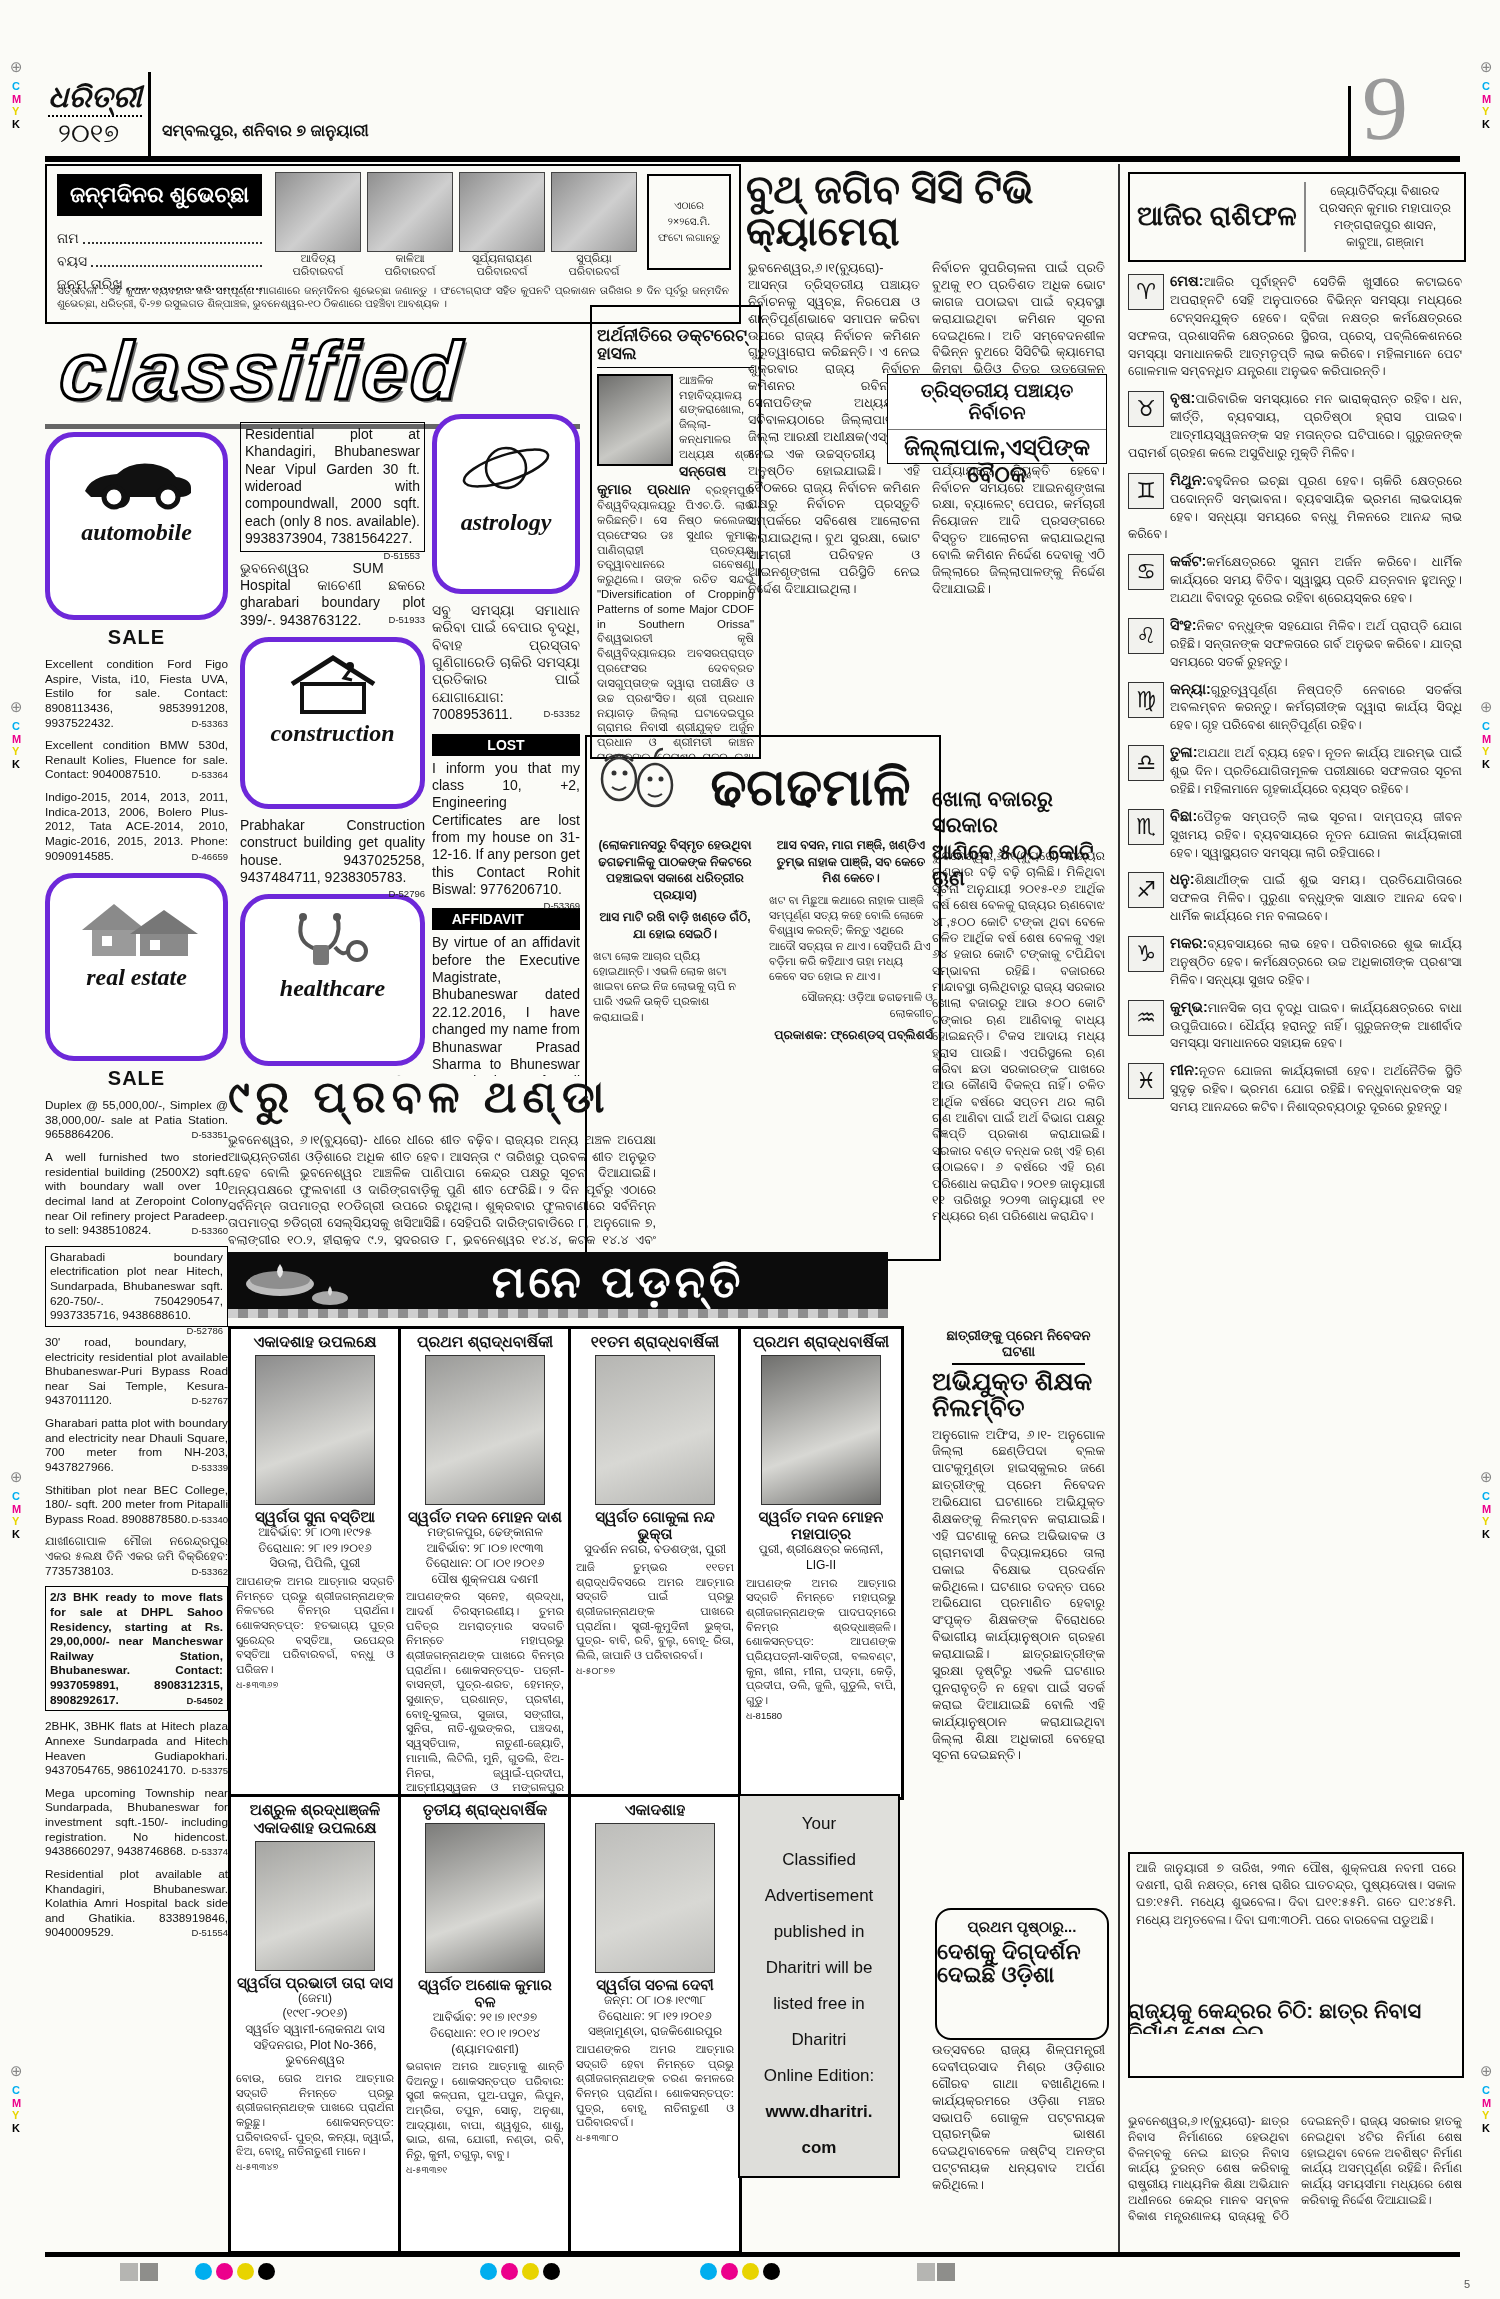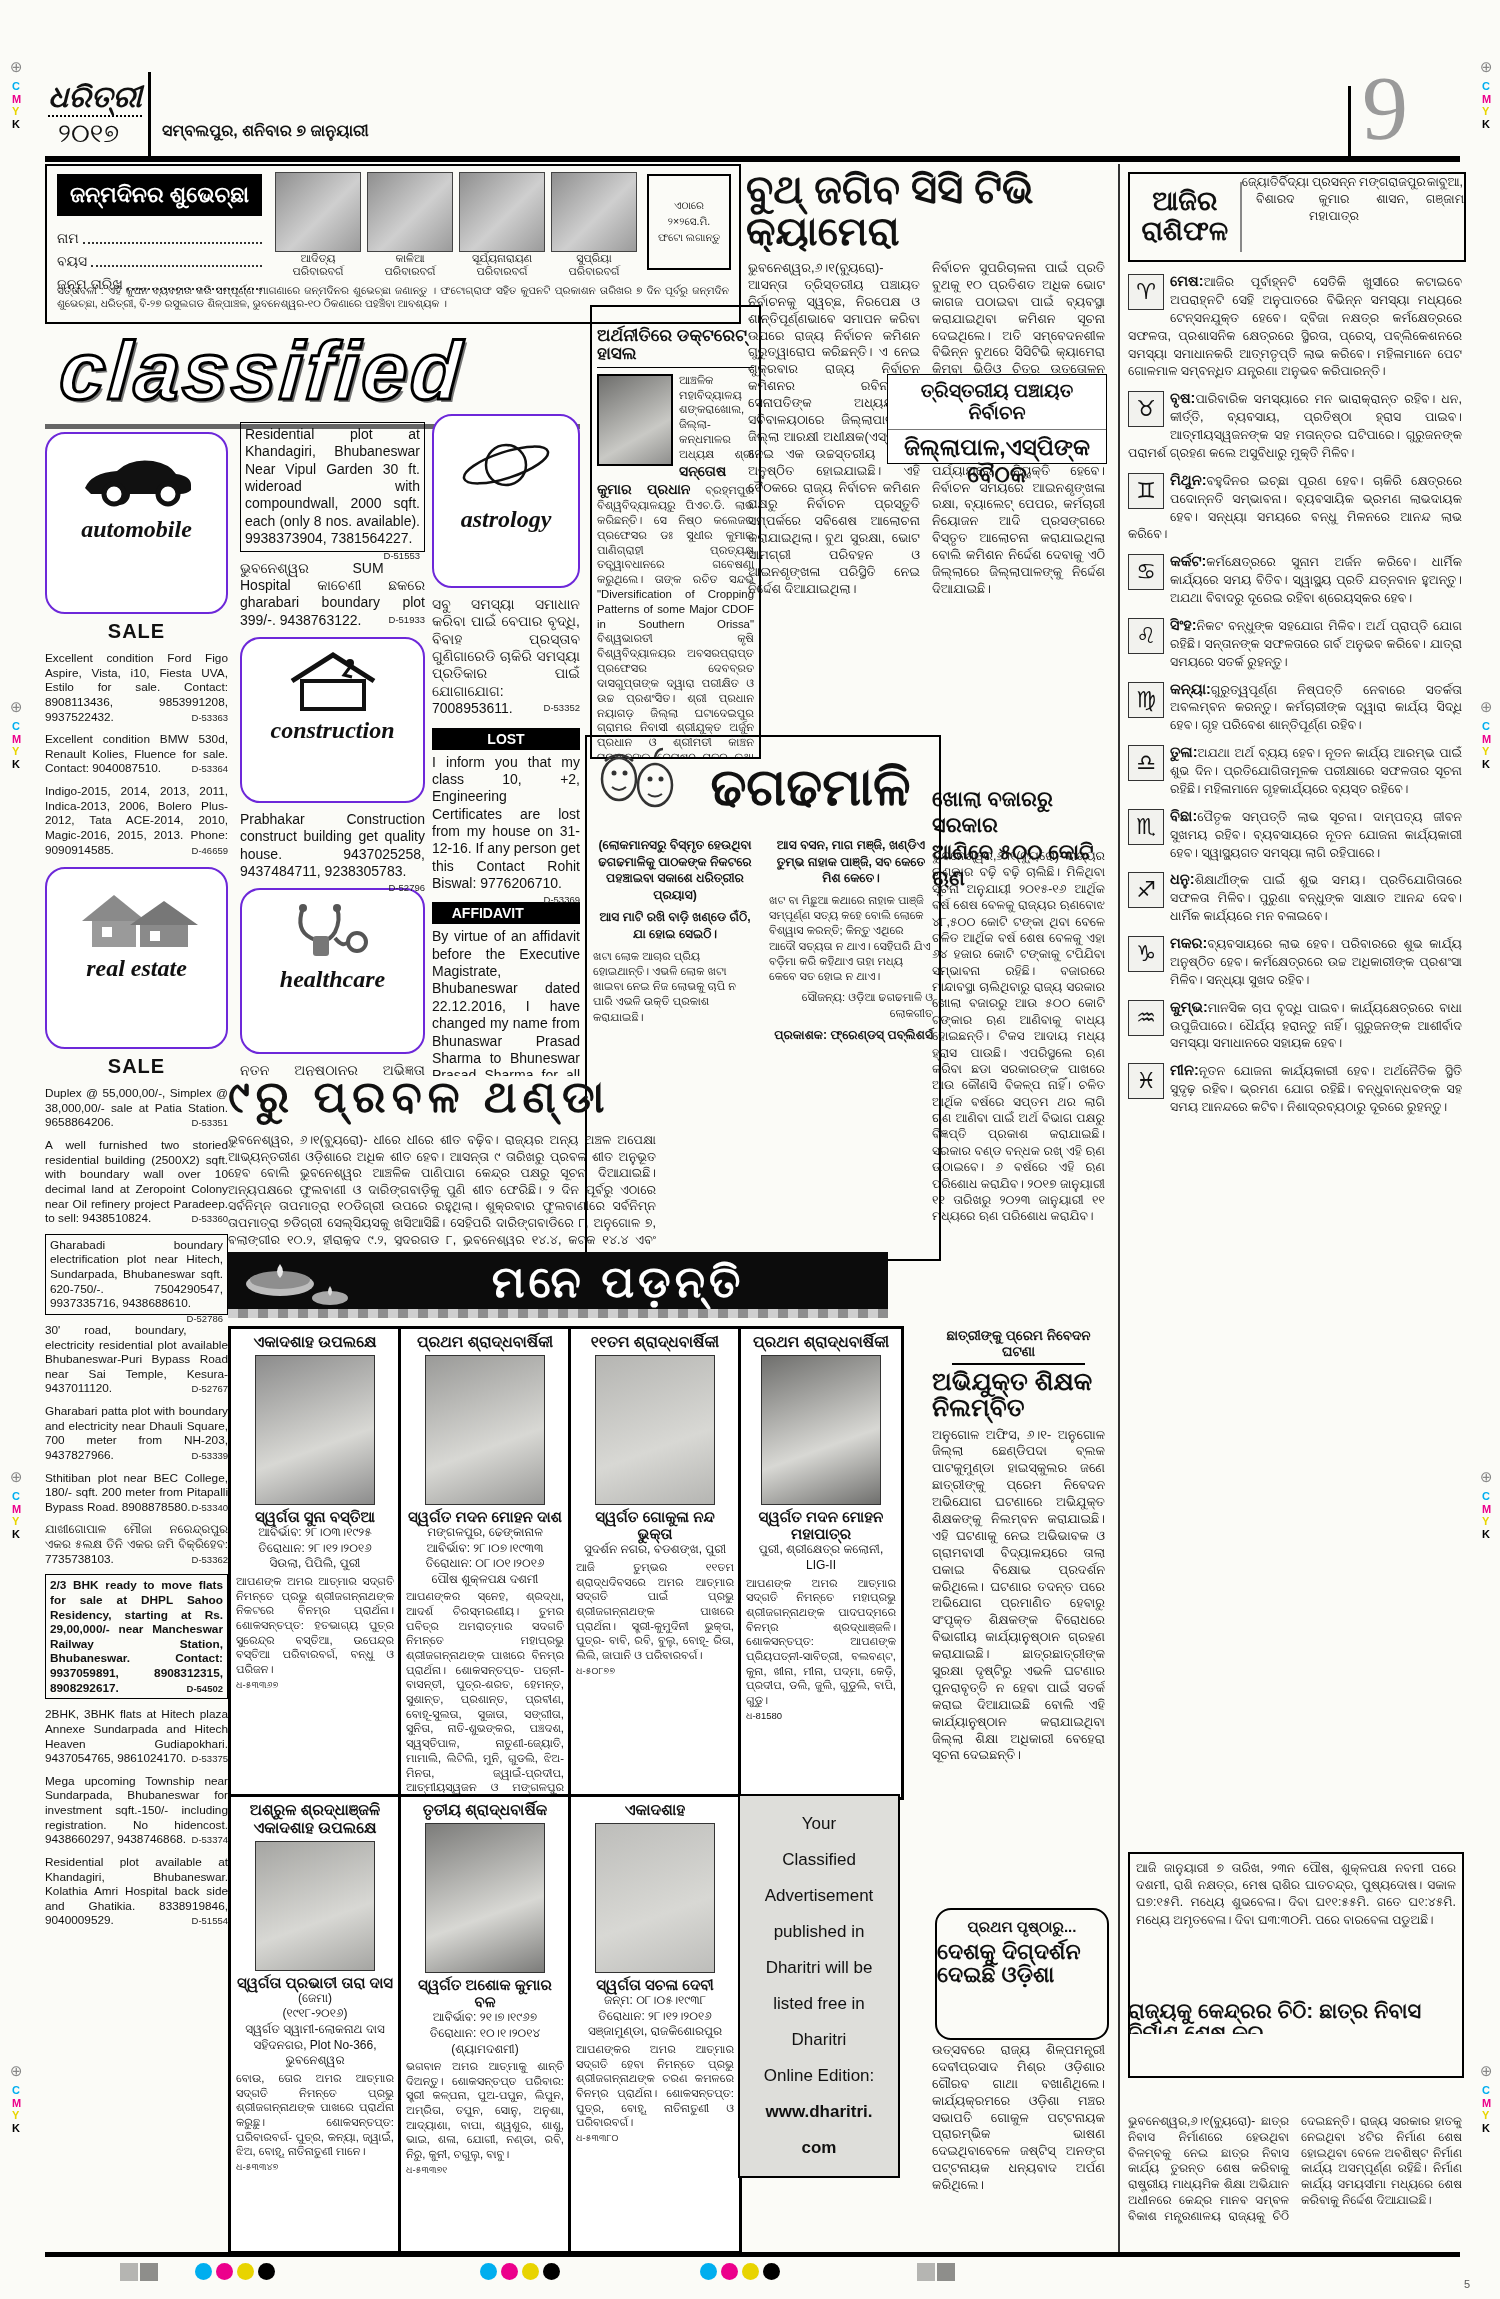--- a/index.html
+++ b/index.html
@@ -22,21 +22,21 @@
   .bday-field{font-size:14px;display:flex;width:205px;}
   .bday-field .dots{flex:1;border-bottom:2px dotted #333;margin:0 0 3px 4px;}
   .bphoto{background:linear-gradient(135deg,#8f8f8f,#cfcfcf 55%,#9b9b9b);border:1px solid #444;}
   .bcap{font-size:11px;line-height:1.15;text-align:center;}
   .pastebox{border:2px solid #000;font-size:10.5px;text-align:center;display:flex;flex-direction:column;justify-content:center;line-height:1.5;}
   .terms{font-size:10.5px;line-height:1.25;}
   
   .banner{font-style:italic;font-weight:900;font-size:82px;letter-spacing:3px;color:#fff;
           -webkit-text-stroke:3px #000;text-shadow:3px 3px 0 #777;transform:skewX(-4deg);line-height:1;}
   
-  .secbox{border:2px solid #6d28d9;border-radius:20px;background:#fff;text-align:center;padding-top:12px;}
+  .secbox{border:5px solid #6d28d9;border-radius:29px;background:#fff;text-align:center;padding-top:12px;}
   .seclabel{font-style:italic;font-weight:bold;font-size:24px;font-family:"Liberation Serif",serif;}
   .sale{font-size:20px;font-weight:bold;text-align:center;margin-top:6px;letter-spacing:1px;}
   .ad{font-size:11.8px;line-height:1.24;margin-top:8px;text-align:justify;}
   .ad .adid{float:right;font-size:9.5px;color:#222;margin-top:2px;}
   .ad.boxed{border:1.5px solid #000;padding:3px 4px;}
   .ad.big{font-size:14px;}
   .ad.bold{font-weight:bold;}
   .blackbar{background:#000;color:#fff;font-weight:bold;text-align:center;font-size:14px;line-height:22px;margin-top:10px;}
   
   .art{font-size:12.8px;line-height:1.32;text-align:justify;}
@@ -412,21 +412,21 @@
     <div class="headline" style="font-size:22px;margin-top:4px;">ଦେଶକୁ ଦିଗ୍‌ଦର୍ଶନ</div>
     <div class="headline" style="font-size:22px;">ଦେଇଛି ଓଡ଼ିଶା</div>
   </div>
   <div class="abs art ovh" style="left:932px;top:2042px;width:173px;height:206px;">ଉତ୍ସବରେ ରାଜ୍ୟ ଶିଳ୍ପମନ୍ତ୍ରୀ ଦେବୀପ୍ରସାଦ ମିଶ୍ର ଓଡ଼ିଶାର ଗୌରବ ଗାଥା ବଖାଣିଥିଲେ। କାର୍ଯ୍ୟକ୍ରମରେ ଓଡ଼ିଶା ମଞ୍ଚର ସଭାପତି ଗୋକୁଳ ପଟ୍ଟନାୟକ ପ୍ରାରମ୍ଭିକ ଭାଷଣ ଦେଇଥିବାବେଳେ ଜଷ୍ଟିସ୍ ଅନଙ୍ଗ ପଟ୍ଟନାୟକ ଧନ୍ୟବାଦ ଅର୍ପଣ କରିଥିଲେ।</div>
 
   <div class="abs vrule" style="left:1118px;top:164px;width:2px;height:2088px;background:#333;"></div>
 
   <div class="abs bx" style="left:1128px;top:172px;width:334px;height:86px;display:flex;">
     <div style="flex:1.1;display:flex;align-items:center;justify-content:center;font-size:27px;font-weight:900;line-height:1.1;text-align:center;">ଆଜିର ରାଶିଫଳ</div>
     <div style="width:2px;background:#888;margin:8px 0;"></div>
-    <div style="flex:1;font-size:12.5px;line-height:1.35;text-align:center;display:flex;flex-direction:row;justify-content:center;" id="astrologer">
+    <div style="flex:1;font-size:12.5px;line-height:1.35;text-align:center;display:flex;flex-direction:column;justify-content:center;" id="astrologer">
         <div>ଜ୍ୟୋତିର୍ବିଦ୍ୟା ବିଶାରଦ</div>
         <div>ପ୍ରସନ୍ନ କୁମାର ମହାପାତ୍ର</div>
         <div>ମଙ୍ଗରାଜପୁର ଶାସନ,</div>
         <div>କାବୁଆ, ଗଞ୍ଜାମ</div>
       </div>
   </div>
   <div class="abs ovh" style="left:1128px;top:264px;width:334px;height:1582px;" id="horoscope-entries">
       <div class="hentry"><span class="zic">♈</span><span><b>ମେଷ:</b>ଆଜିର ପୂର୍ବାହ୍ନଟି ସେତିକି ଖୁସୀରେ କଟାଇବେ ଅପରାହ୍ନଟି ସେହି ଅନୁପାତରେ ବିଭିନ୍ନ ସମସ୍ୟା ମଧ୍ୟରେ ଟେନ୍ସନଯୁକ୍ତ ହେବେ। ଦ୍ବିଜା ନକ୍ଷତ୍ର କର୍ମକ୍ଷେତ୍ରରେ ସଫଳତା, ପ୍ରଶାସନିକ କ୍ଷେତ୍ରରେ ସ୍ଥିରତା, ପ୍ରେସ୍, ପବ୍ଲିକେଶନରେ ସମସ୍ୟା ସମାଧାନକରି ଆତ୍ମତୃପ୍ତି ଲାଭ କରିବେ। ମହିଳାମାନେ ପେଟ ଗୋଳମାଳ ସମ୍ବନ୍ଧିତ ଯନ୍ତ୍ରଣା ଅନୁଭବ କରିପାରନ୍ତି।</span></div>
       <div class="hentry"><span class="zic">♉</span><span><b>ବୃଷ:</b>ପାରିବାରିକ ସମସ୍ୟାରେ ମନ ଭାରାକ୍ରାନ୍ତ ରହିବ। ଧନ, କୀର୍ତ୍ତି, ବ୍ୟବସାୟ, ପ୍ରତିଷ୍ଠା ହ୍ରାସ ପାଇବ। ଆତ୍ମୀୟସ୍ୱଜନଙ୍କ ସହ ମତାନ୍ତର ଘଟିପାରେ। ଗୁରୁଜନଙ୍କ ପରାମର୍ଶ ଗ୍ରହଣ କଲେ ଅସୁବିଧାରୁ ମୁକ୍ତି ମିଳିବ।</span></div>
       <div class="hentry"><span class="zic">♊</span><span><b>ମିଥୁନ:</b>ବହୁଦିନର ଇଚ୍ଛା ପୂରଣ ହେବ। ଚାକିରି କ୍ଷେତ୍ରରେ ପଦୋନ୍ନତି ସମ୍ଭାବନା। ବ୍ୟବସାୟିକ ଭ୍ରମଣ ଲାଭଦାୟକ ହେବ। ସନ୍ଧ୍ୟା ସମୟରେ ବନ୍ଧୁ ମିଳନରେ ଆନନ୍ଦ ଲାଭ କରିବେ।</span></div>

